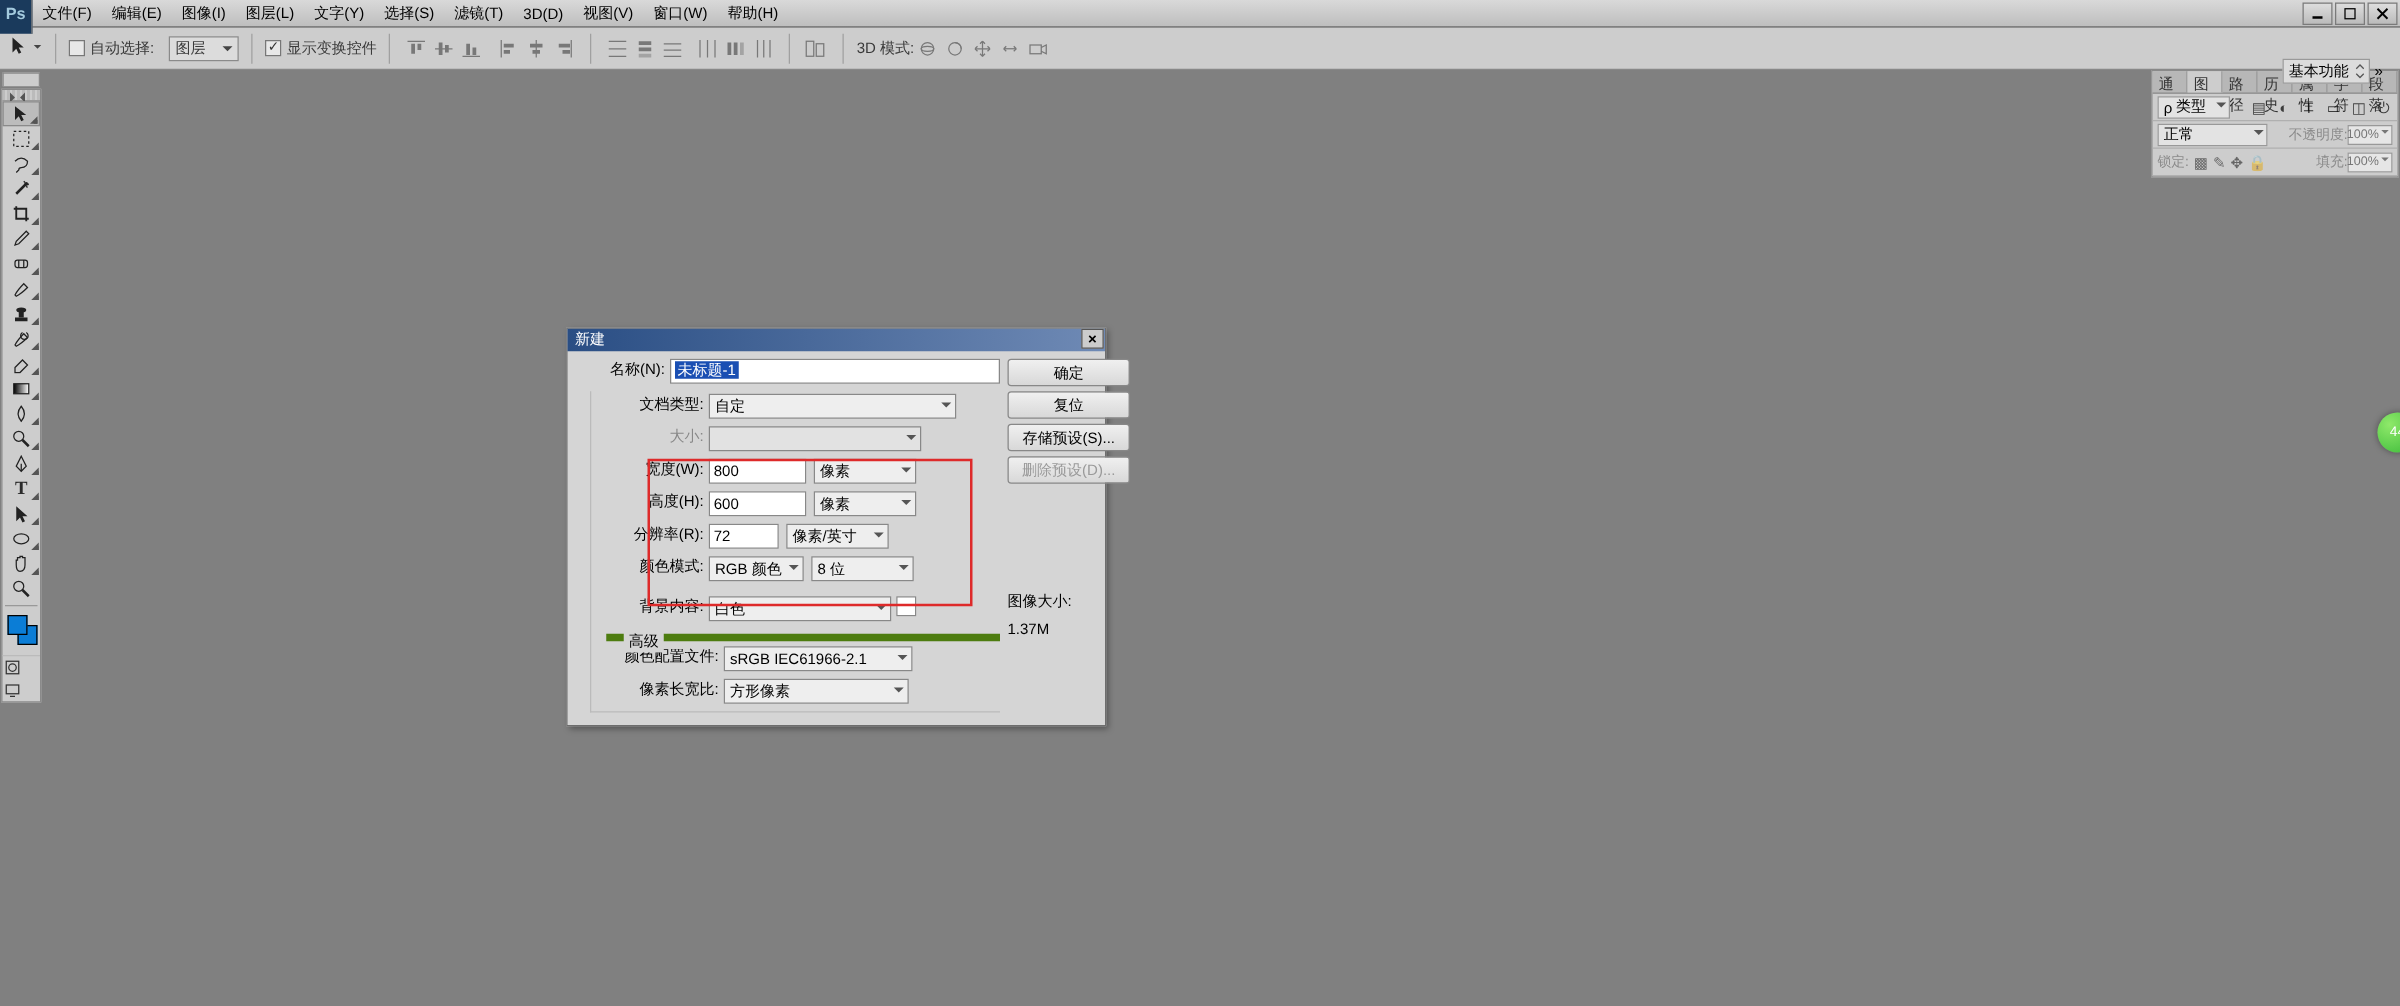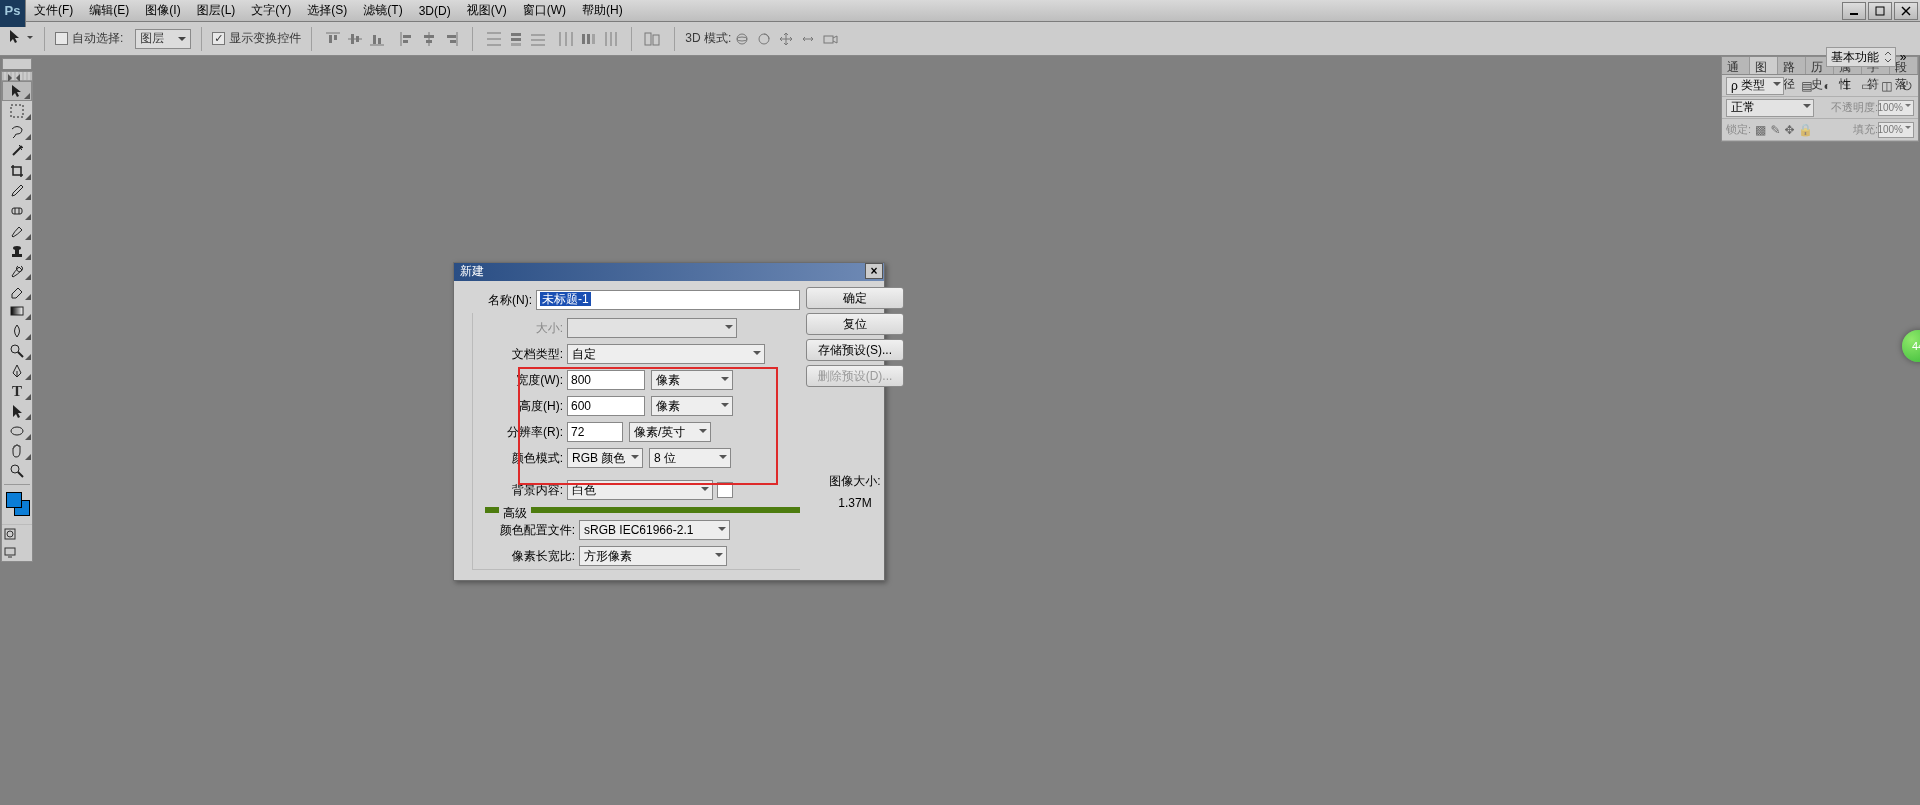--- a/index.html
+++ b/index.html
@@ -65,22 +65,22 @@
 
   
   .dialog{position:absolute;left:453px;top:262px;width:432px;background:#d5d5d5;border:1px solid #6d6d6d;box-shadow:2px 2px 5px rgba(0,0,0,.35);z-index:20}
   .dlg-title{height:18px;background:linear-gradient(90deg,#2a4e84,#6f8ab5);color:#fff;font-size:12px;display:flex;align-items:flex-start;padding-left:6px}
   .dlg-close{margin-left:auto;width:18px;height:16px;background:#ccc;border:1px solid #555;color:#000;font-weight:bold;display:flex;align-items:center;justify-content:center;margin-right:1px}
   .dlg-body{display:flex;padding:6px 6px 10px 6px}
   .dlg-left{flex:1}
   .dlg-right{width:104px;padding-left:6px}
   .dbtn{width:98px;height:22px;margin-bottom:4px;border:1px solid #888;background:linear-gradient(#f0f0f0,#d8d8d8);border-radius:3px;font-size:12px;display:flex;align-items:center;justify-content:center}
   .dbtn.disabled{color:#9a9a9a}
-  .info{font-size:12px;text-align:center;margin-top:86px}
-  .frow{display:flex;align-items:center;height:26px}
+  .info{font-size:12px;margin-top:86px}
+  .frow{display:flex;height:26px}
   .flabel{width:94px;text-align:right;font-size:12px;padding-right:4px}
   .finput{height:20px;border:1px solid #888;background:#fff;padding:0 3px;font-size:12px}
   .fselect{height:20px;border:1px solid #888;background:#eee;padding:0 12px 0 4px;font-size:12px;position:relative;display:flex;align-items:center}
   .fselect::after{content:"";position:absolute;right:3px;top:6px;border:4px solid transparent;border-top-color:#555}
   .hlbox{position:absolute;border:2px solid #de2a2a;pointer-events:none}
   .groupline{border-top:6px solid #4d7c0f;margin:4px 0 0 12px;position:relative;padding-top:4px}
   .grouplabel{position:absolute;top:-8px;left:14px;background:#d5d5d5;padding:0 4px;font-size:12px}
   .sel-name{background:#1a4fb3;color:#fff;padding:0 2px}
   .swatch-box{width:16px;height:16px;border:1px solid #888;background:#fff;margin-left:4px}
 
@@ -502,26 +502,26 @@
     <div class="dlg-close">×</div>
   </div>
   <div class="dlg-body">
     <div class="dlg-left" style="position:relative">
       <div class="frow">
         <div class="flabel" style="width:76px">名称(N):</div>
         <div class="finput" style="width:264px"><span class="sel-name">未标题-1</span></div>
       </div>
       <div style="border:1px solid #bbb;border-top:none;border-right:none;margin-left:12px;padding-top:2px">
         <div class="frow">
+          <div class="flabel">文档类型:</div>
+          <div class="fselect" style="width:198px">自定</div>
+        </div>
+        <div class="frow">
           <div class="flabel" style="color:#888">大小:</div>
           <div class="fselect" style="width:170px;color:#aaa;background:#e2e2e2"></div>
-        </div>
-        <div class="frow">
-          <div class="flabel">文档类型:</div>
-          <div class="fselect" style="width:198px">自定</div>
         </div>
 
         <div class="frow">
           <div class="flabel">宽度(W):</div>
           <input class="finput" style="width: 78px;" value="800">
           <div class="fselect" style="width:82px;margin-left:6px">像素</div>
         </div>
         <div class="frow">
           <div class="flabel">高度(H):</div>
           <input class="finput" style="width: 78px;" value="600">

